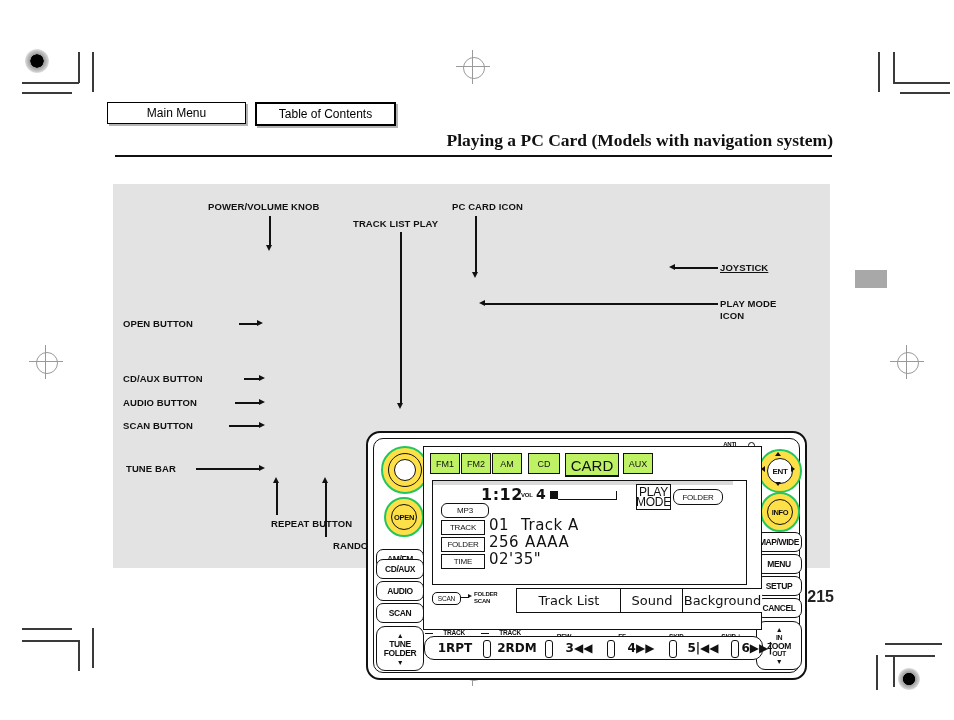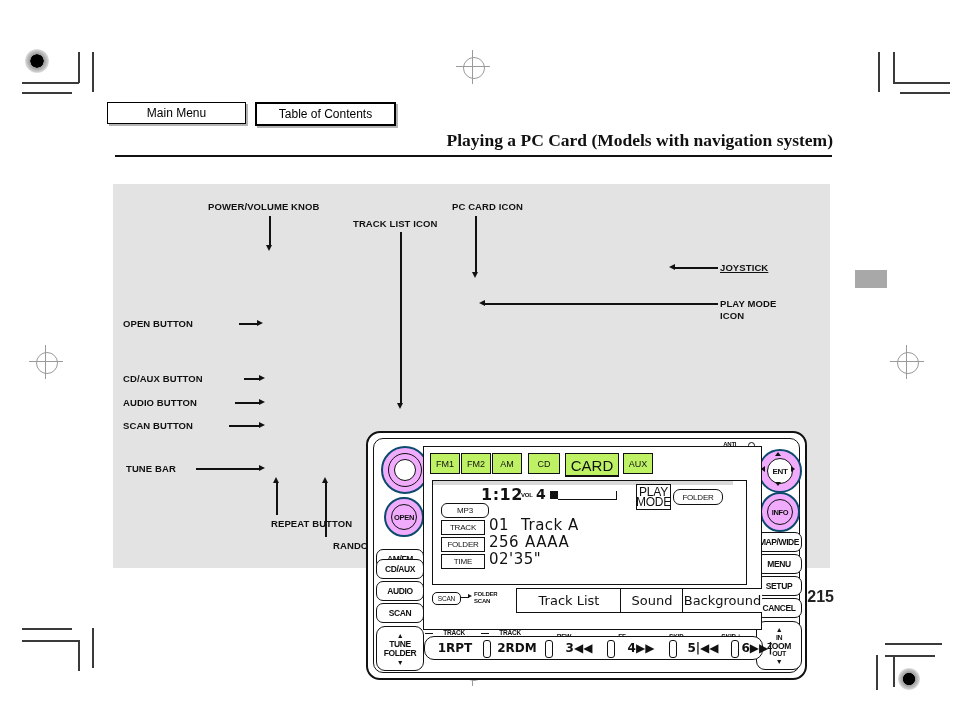--- a/index.html
+++ b/index.html
@@ -52,21 +52,21 @@
   #unit{
     position:absolute;left:253px;top:247px;width:437px;height:245px;
     border:2.5px solid #111;border-radius:14px;background:#fff;
   }
   #unit-inner{
     position:absolute;left:5px;top:5px;right:5px;bottom:5px;
     border:1.5px solid #111;border-radius:10px;
   }
 
   
-  .rknob{position:absolute;border-radius:50%;border:2px solid #0c4a6e;background:#f0abfc;}
+  .rknob{position:absolute;border-radius:50%;border:2px solid #22c55e;background:#fde047;}
   .rknob .ring2{position:absolute;inset:5px;border:1.5px solid #111;border-radius:50%;}
   .rknob .hub{position:absolute;inset:11px;border:1.5px solid #111;border-radius:50%;background:#fff;}
   .rknob .lbl{position:absolute;inset:0;display:flex;align-items:center;justify-content:center;
     font-size:7.5px;font-weight:bold;color:#111;letter-spacing:-0.3px;}
 
   
   .pill{
     position:absolute;border:1.6px solid #111;border-radius:7px;background:#fff;
     display:flex;align-items:center;justify-content:center;
     font-size:8.5px;font-weight:bold;color:#111;letter-spacing:-0.4px;
@@ -172,21 +172,21 @@
 <div id="side-tab"></div>
 <div id="side-tab-label">Features</div>
 <div id="page-number">215</div>
 
 <div id="illus">
 
   <div class="callout" style="left:95px;top:17px;">POWER/VOLUME KNOB</div>
   <div class="lead" style="left:156px;top:32px;width:1.6px;height:30px;"></div>
   <div class="arrow arr-d" style="left:153px;top:61px;"></div>
 
-  <div class="callout" style="left:240px;top:34px;">TRACK LIST ICON</div>
+  <div class="callout" style="left:240px;top:34px;">TRACK LIST PLAY</div>
   <div class="lead" style="left:287px;top:48px;width:1.6px;height:172px;"></div>
   <div class="arrow arr-d" style="left:284px;top:219px;"></div>
 
   <div class="callout" style="left:339px;top:17px;">PC CARD ICON</div>
   <div class="lead" style="left:362px;top:32px;width:1.6px;height:57px;"></div>
   <div class="arrow arr-d" style="left:359px;top:88px;"></div>
 
   <div class="callout" style="left:607px;top:78px;text-decoration:underline;">JOYSTICK</div>
   <div class="lead" style="left:562px;top:83px;width:43px;height:1.6px;"></div>
   <div class="arrow arr-l" style="left:556px;top:80px;"></div>

